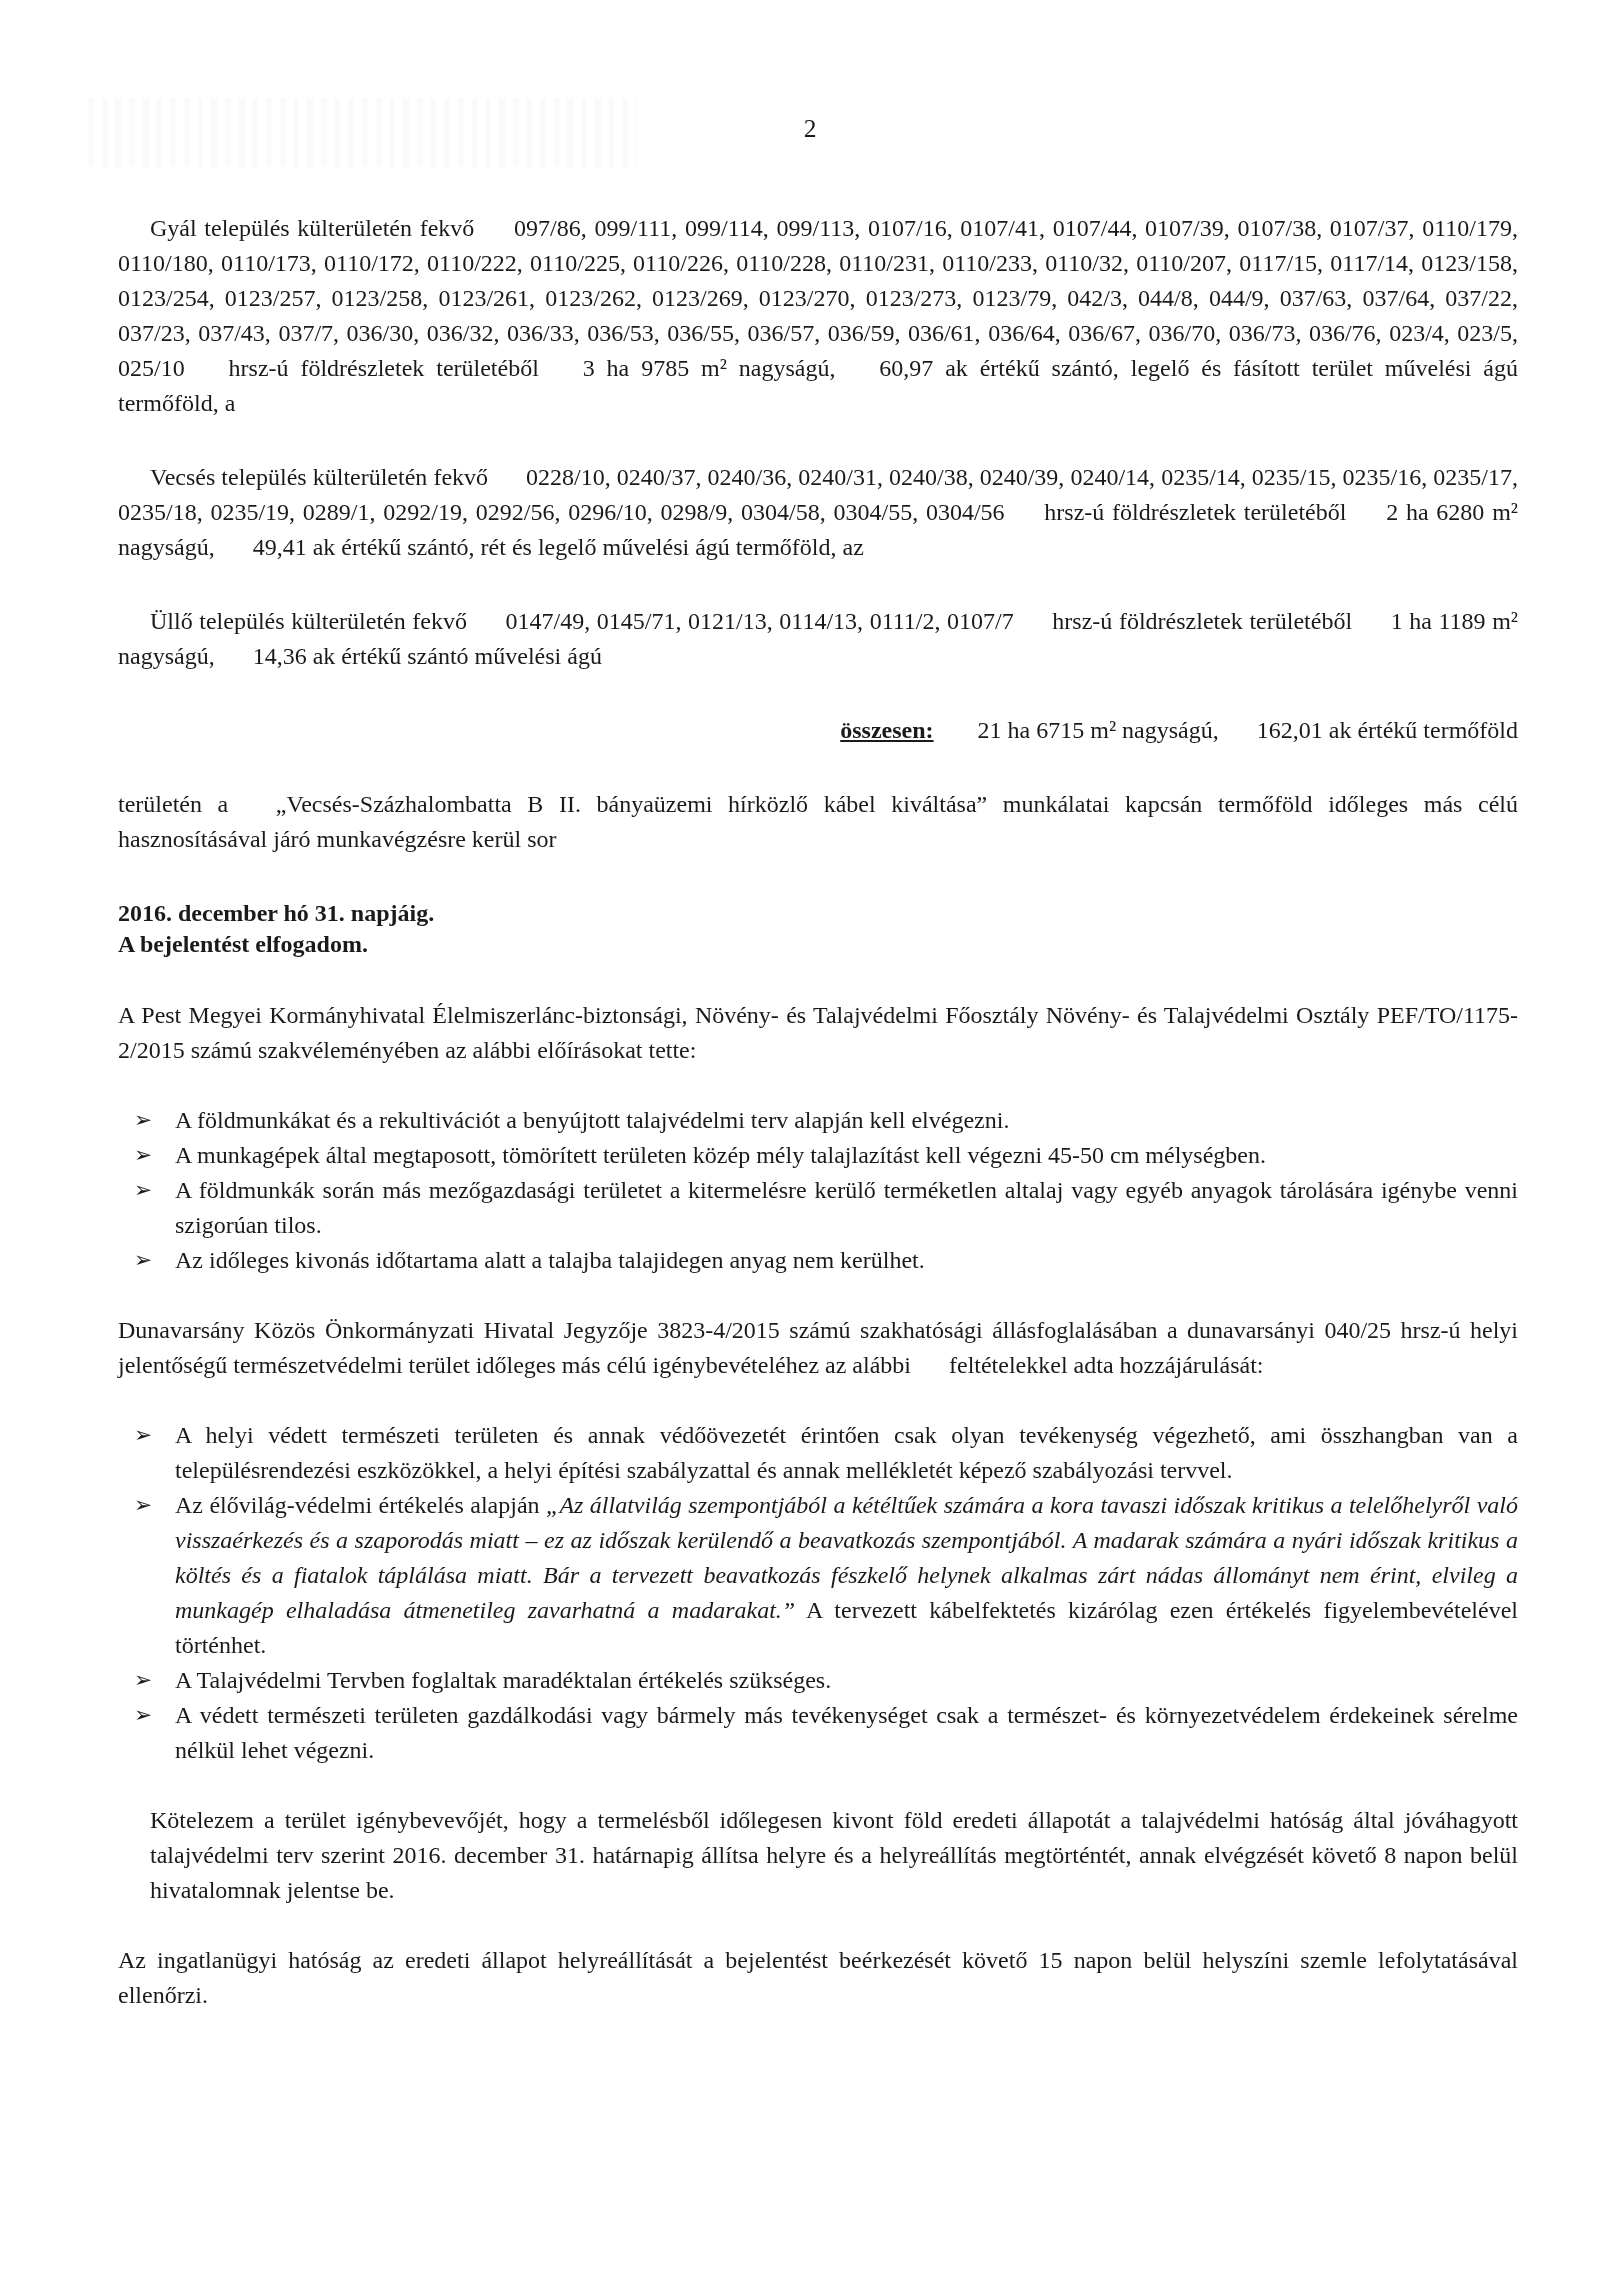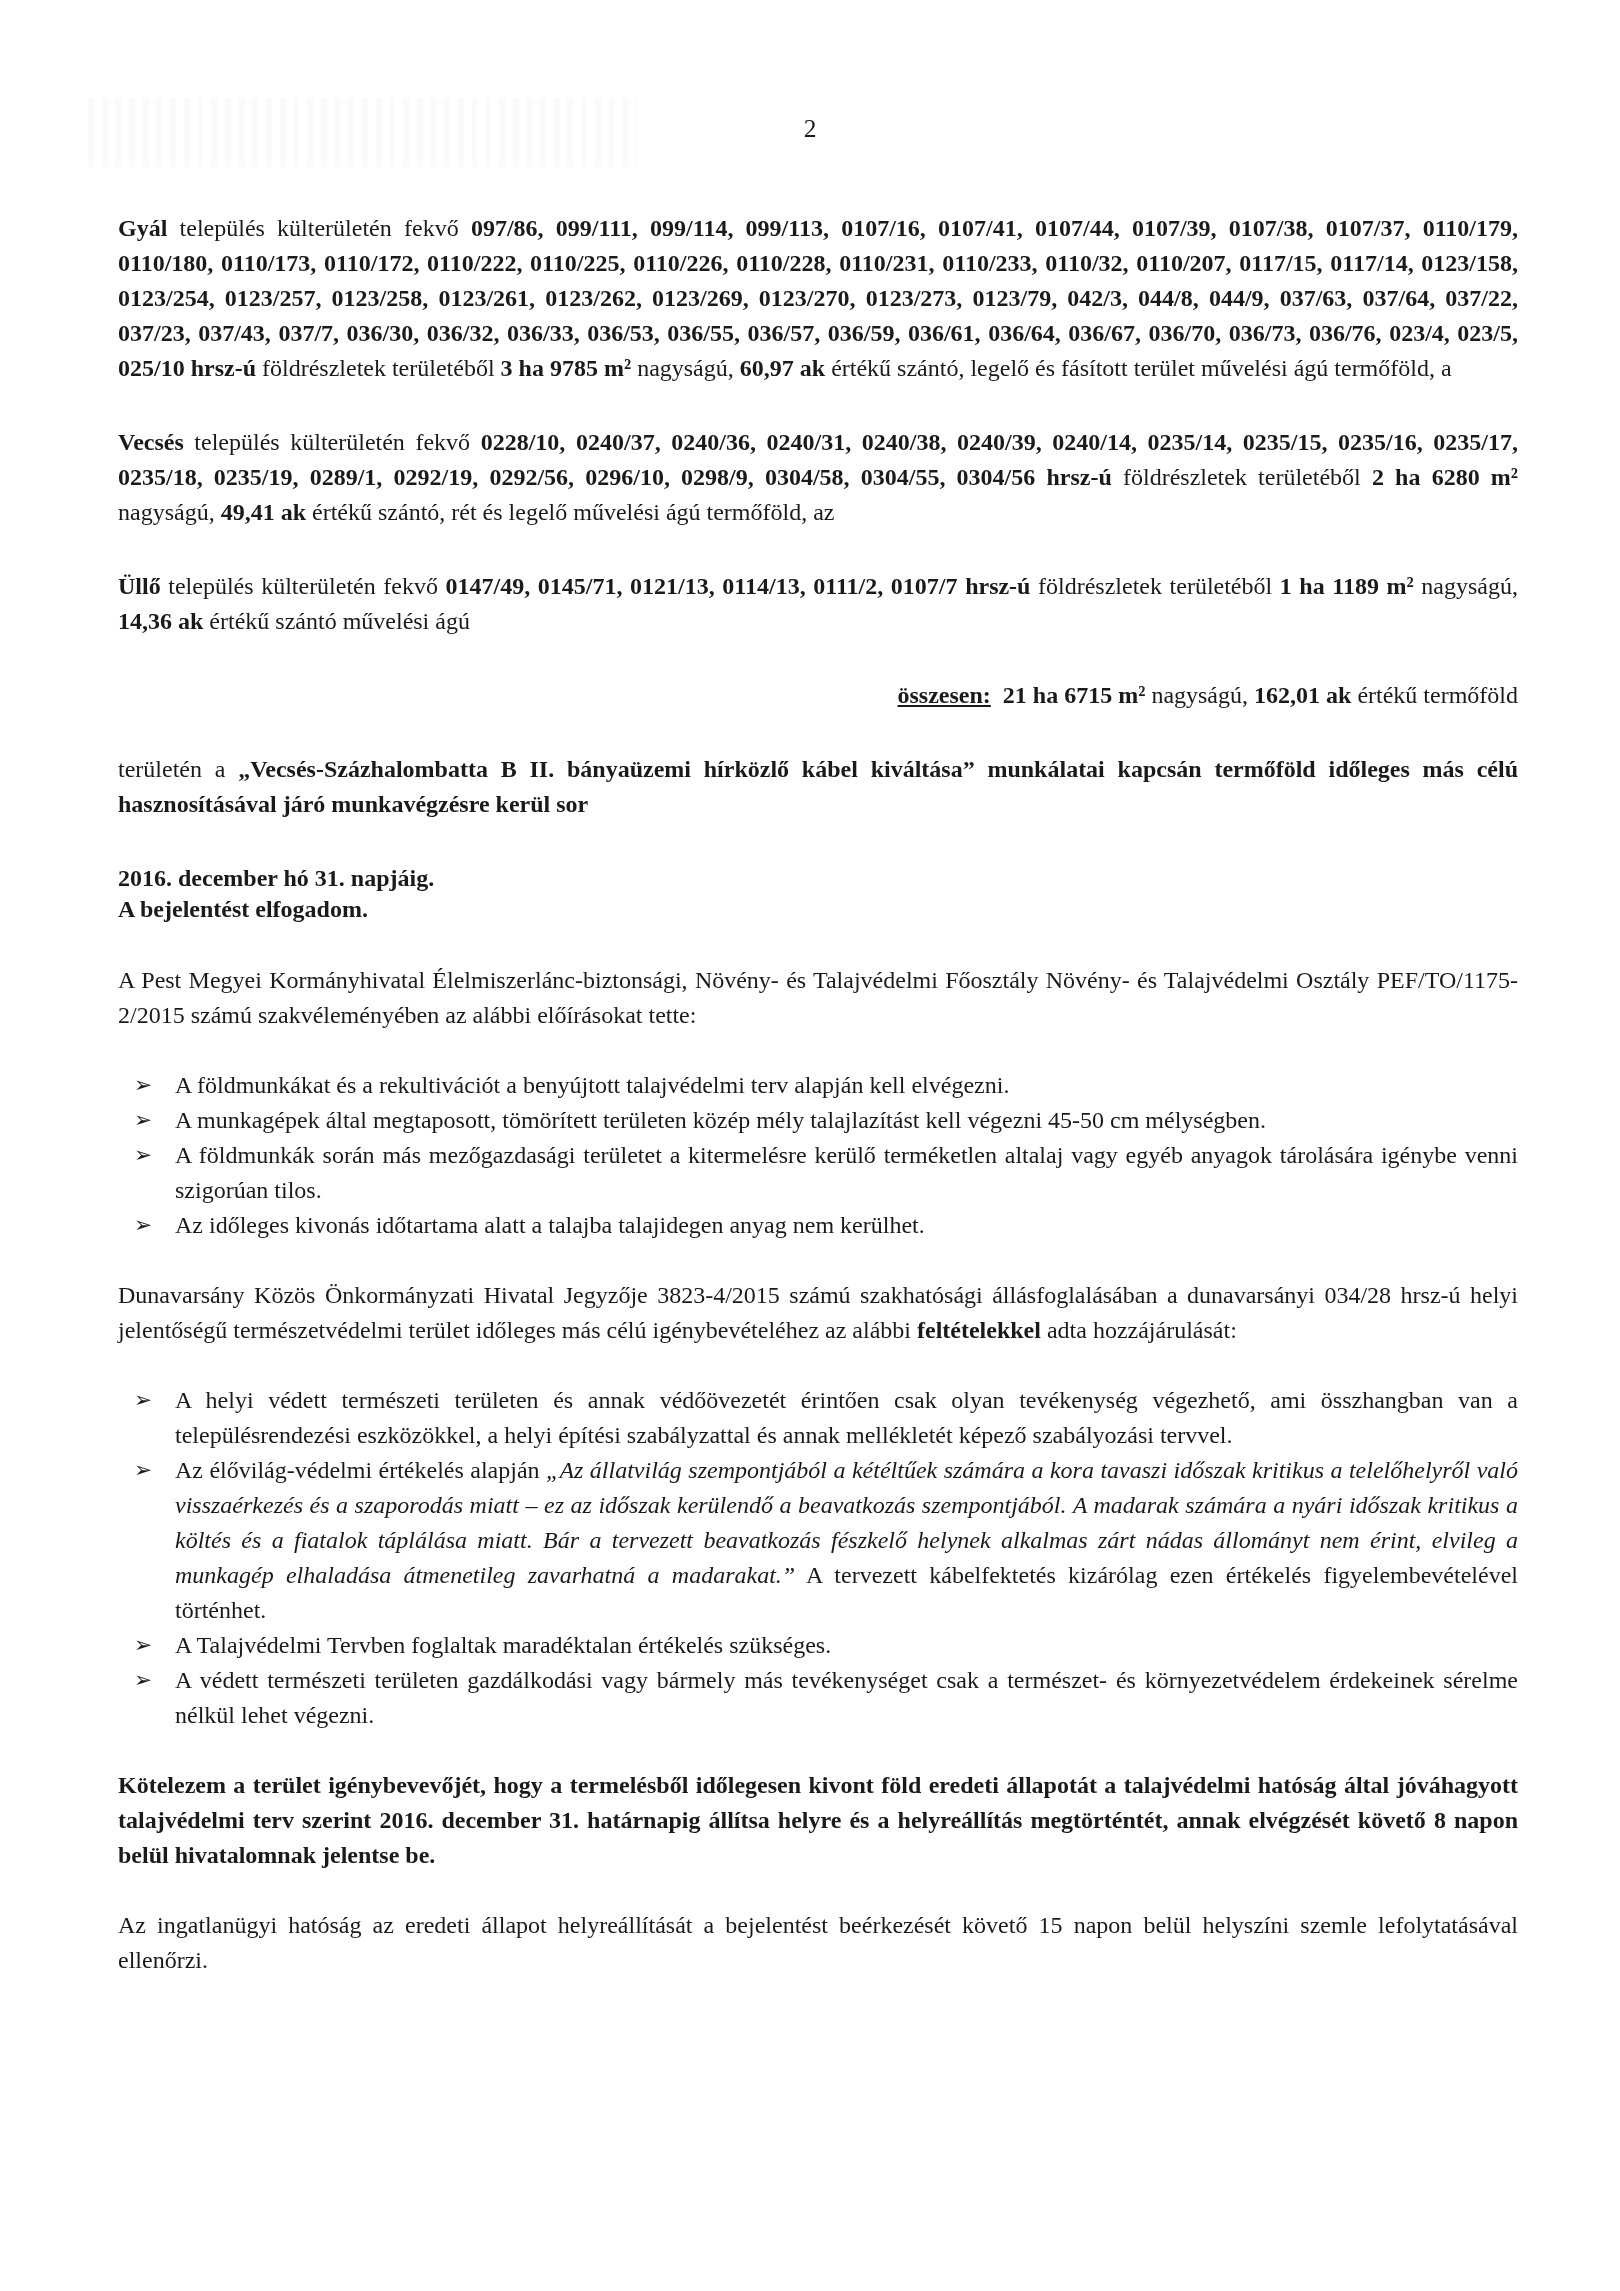--- a/index.html
+++ b/index.html
@@ -8,21 +8,21 @@
   .page { position: absolute; left: 0; top: 0; width: 1620px; height: 2292px; }
   .ghost { position: absolute; left: 88px; top: 98px; width: 549px; height: 69px;
            background: repeating-linear-gradient(90deg, rgba(0,0,0,0.02) 0 5.9px, transparent 5.9px 13.7px); }
   .pagenum { position: absolute; top: 114px; left: 0; width: 1620px; text-align: center;
              font-size: 25.5px; }
   .content { position: absolute; left: 118px; top: 211px; width: 1400px;
              font-size: 24px; line-height: 35px; text-align: justify; }
   p { margin: 0; }
   .gap { height: 35px; }
   .gap-lg { height: 39px; }
-  b, .b { font-weight: bold; }
+  b, .b { font-weight: normal; margin-left: 32px; }
   .center { text-align: right; }
   .u { text-decoration: underline; font-weight: bold; }
   .row-split { position: relative; height: 71px; }
   .row-split .date { position: absolute; left: 0; width: 100%; top: 4px; text-align: left; font-weight: bold; }
   .row-split .accept { position: absolute; left: 0; top: 35px; font-weight: bold; }
   ul.bullets { list-style: none; margin: 0; padding: 0 0 0 57px; }
   ul.bullets li { position: relative; padding-left: 0; }
   ul.bullets li .mark { position: absolute; left: -41px; top: 0; font-size: 21.6px; }
   i { font-style: italic; }
 </style>
@@ -71,21 +71,21 @@
 
     <ul class="bullets">
       <li><span class="mark">➢</span><span>A földmunkákat és a rekultivációt a benyújtott talajvédelmi terv alapján kell elvégezni.</span></li>
       <li><span class="mark">➢</span><span>A munkagépek által megtaposott, tömörített területen közép mély talajlazítást kell végezni 45-50 cm mélységben.</span></li>
       <li><span class="mark">➢</span><span>A földmunkák során más mezőgazdasági területet a kitermelésre kerülő terméketlen altalaj vagy egyéb anyagok tárolására igénybe venni szigorúan tilos.</span></li>
       <li><span class="mark">➢</span><span>Az időleges kivonás időtartama alatt a talajba talajidegen anyag nem kerülhet.</span></li>
     </ul>
     <div class="gap"></div>
 
     <p>
-      <span>Dunavarsány Közös Önkormányzati Hivatal Jegyzője 3823-4/2015 számú szakhatósági állásfoglalásában a dunavarsányi 034/28 hrsz-ú helyi jelentőségű természetvédelmi terület időleges más célú igénybevételéhez az alábbi </span><b>feltételekkel</b><span> adta hozzájárulását:</span>
+      <span>Dunavarsány Közös Önkormányzati Hivatal Jegyzője 3823-4/2015 számú szakhatósági állásfoglalásában a dunavarsányi 040/25 hrsz-ú helyi jelentőségű természetvédelmi terület időleges más célú igénybevételéhez az alábbi </span><b>feltételekkel</b><span> adta hozzájárulását:</span>
     </p>
     <div class="gap"></div>
 
     <ul class="bullets">
       <li><span class="mark">➢</span><span>A helyi védett természeti területen és annak védőövezetét érintően csak olyan tevékenység végezhető, ami összhangban van a településrendezési eszközökkel, a helyi építési szabályzattal és annak mellékletét képező szabályozási tervvel.</span></li>
       <li><span class="mark">➢</span><span>Az élővilág-védelmi értékelés alapján </span><i>„Az állatvilág szempontjából a kétéltűek számára a kora tavaszi időszak kritikus a telelőhelyről való visszaérkezés és a szaporodás miatt – ez az időszak kerülendő a beavatkozás szempontjából. A madarak számára a nyári időszak kritikus a költés és a fiatalok táplálása miatt. Bár a tervezett beavatkozás fészkelő helynek alkalmas zárt nádas állományt nem érint, elvileg a munkagép elhaladása átmenetileg zavarhatná a madarakat.”</i><span> A tervezett kábelfektetés kizárólag ezen értékelés figyelembevételével történhet.</span></li>
       <li><span class="mark">➢</span><span>A Talajvédelmi Tervben foglaltak maradéktalan értékelés szükséges.</span></li>
       <li><span class="mark">➢</span><span>A védett természeti területen gazdálkodási vagy bármely más tevékenységet csak a természet- és környezetvédelem érdekeinek sérelme nélkül lehet végezni.</span></li>
     </ul>
     <div class="gap"></div>

